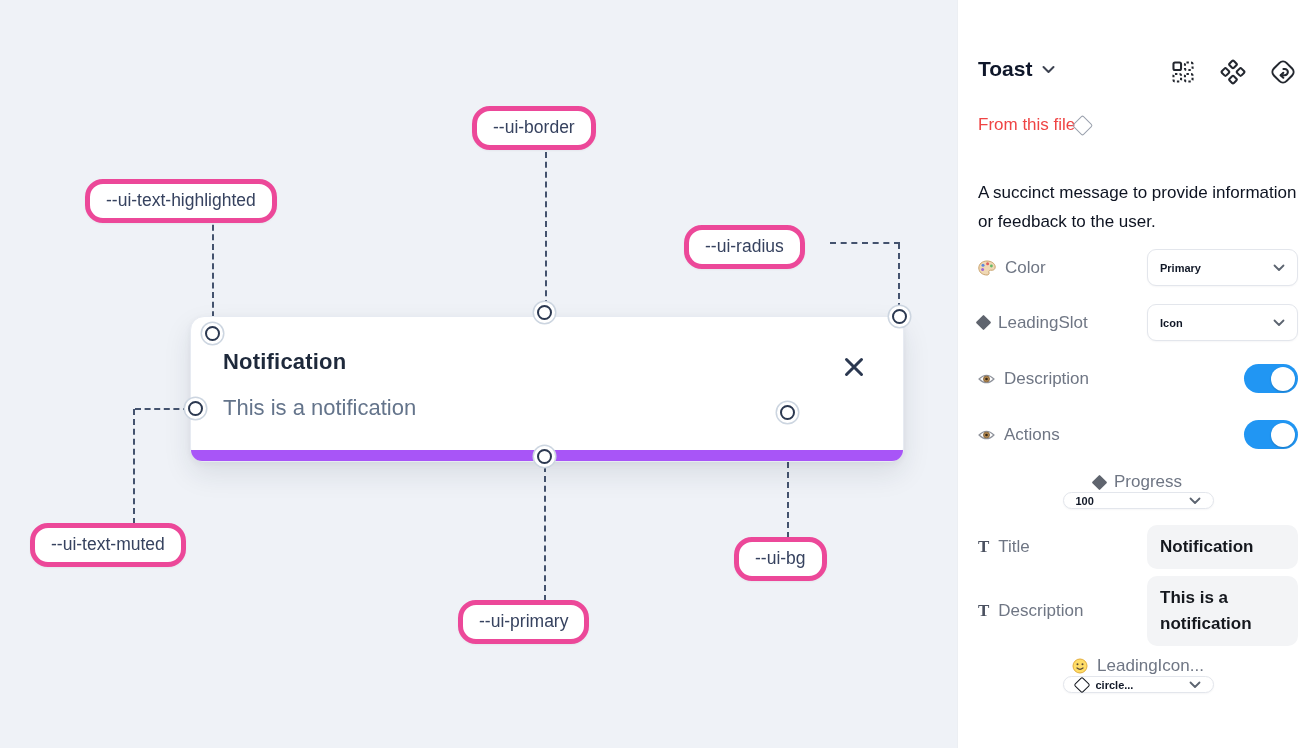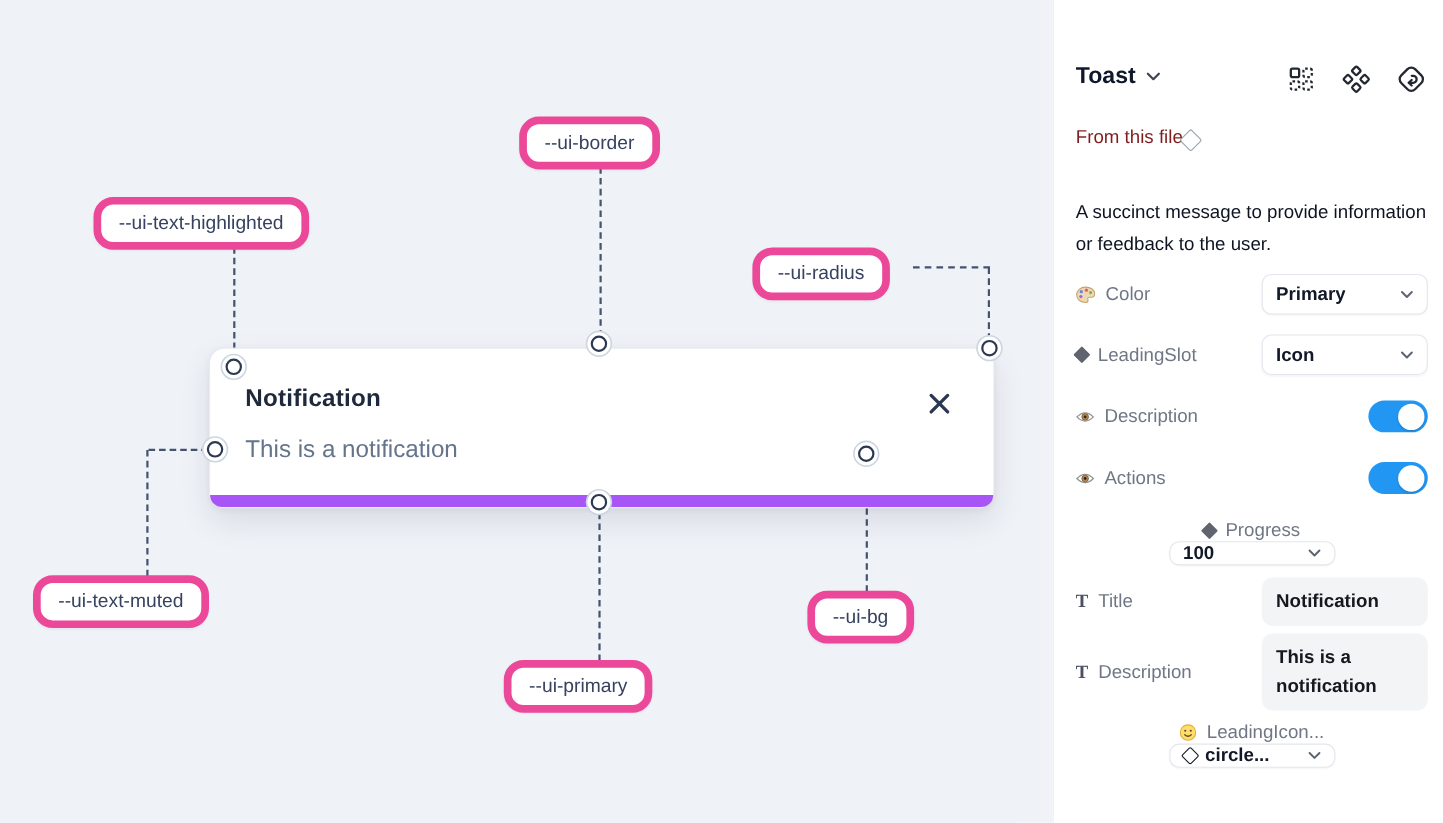--- a/index.html
+++ b/index.html
@@ -13,54 +13,54 @@
     position:absolute; left:190px; top:316px; width:714px; height:146px;
     background:#ffffff; border:1px solid #e7ebf2; border-radius:14px;
     box-shadow:0 12px 28px rgba(30,41,59,.10), 0 2px 6px rgba(30,41,59,.05);
   }
   .toast-title { position:absolute; left:32px; top:32px; font-size:22px; font-weight:700; color:#1e293b; letter-spacing:.2px; }
   .toast-desc  { position:absolute; left:32px; top:78px; font-size:22px; font-weight:400; color:#64748b; }
   .toast-close { position:absolute; left:651px; top:38px; width:24px; height:24px; cursor:pointer; }
   .toast-progress { position:absolute; left:0; right:0; bottom:0; height:11px; border-radius:0 0 13px 13px; }
 
   .pill {
-    position:absolute; background:#ffffff; border:7px solid #ec4899; border-radius:18px;
+    position:absolute; background:#ffffff; border:5px solid #ec4899; border-radius:18px;
     padding:6px 16px 7px 16px; font-size:17.5px; color:#36425f; white-space:nowrap;
     box-shadow:0 1px 2px rgba(30,41,59,.05);
   }
 
   .dash-v { position:absolute; width:0; border-left:2.5px dashed #44536e; }
   .dash-h { position:absolute; height:0; border-top:2.5px dashed #44536e; }
 
   .connector {
     position:absolute; width:15px; height:15px; border-radius:50%;
     background:#fff; border:2.5px solid #2b3850;
     box-shadow:0 0 0 3px #ffffff, 0 0 0 4.5px #ccd5e0;
   }
 
   
   .panel { position:absolute; left:957px; top:0; width:355px; height:748px; background:#ffffff; border-left:1px solid #eceff3; }
   .panel-title { position:absolute; left:20px; top:57px; font-size:21px; font-weight:700; color:#0f172a; display:flex; align-items:center; gap:10px; cursor:pointer; }
   .panel-actions { position:absolute; left:212px; top:59px; width:126px; display:flex; justify-content:space-between; }
   .panel-actions .pa-btn { width:26px; height:26px; cursor:pointer; }
 
-  .from-file { position:absolute; left:20px; top:115px; display:flex; align-items:flex-end; font-size:17px; color:#7f1d1d; }
+  .from-file { position:absolute; left:20px; top:115px; display:flex; align-items:center; font-size:17px; color:#ef4444; }
   .diamond-outline { width:15px; height:15px; border:1.6px solid #9aa1ad; transform:rotate(45deg); border-radius:2px; }
 
   .panel-desc { position:absolute; left:20px; top:162px; width:328px; font-size:17px; line-height:29px; color:#0d1321;margin-top:16px; }
 
   .prow { position:absolute; left:20px; width:320px; display:flex; align-items:center; justify-content:space-between; }
   .prow-label { display:flex; align-items:center; gap:9px; font-size:17px; color:#6f7684; white-space:nowrap; }
   .mini-diamond { width:11px; height:11px; background:#5f646e; transform:rotate(45deg); border-radius:1px; flex:0 0 auto; }
   .t-glyph { font-family:"Liberation Serif","DejaVu Serif",serif; font-size:17px; font-weight:700; color:#4b5160; }
 
   .sel {
     width:151px; height:37px; background:#fff; border:1px solid #e3e6ec; border-radius:9px;
     display:flex; align-items:center; justify-content:space-between; padding:0 12px;
-    font-size:17px; font-weight:600; color:#111827; cursor:pointer;
+    font-size:11px; font-weight:600; color:#111827; cursor:pointer;
     box-shadow:0 1px 2px rgba(16,24,40,.04);
   }
   .sel .sel-left { display:flex; align-items:center; gap:8px; min-width:0; }
   .sel .sel-text { overflow:hidden; text-overflow:ellipsis; white-space:nowrap; }
   .sel .dmd { width:12px; height:12px; border:1.8px solid #14181f; transform:rotate(45deg); border-radius:2px; flex:0 0 auto; }
 
   .field {
     width:151px; background:#f3f4f6; border-radius:10px; padding:9px 13px;
     font-size:17px; font-weight:600; color:#15181e; line-height:26px; cursor:text;
   }

